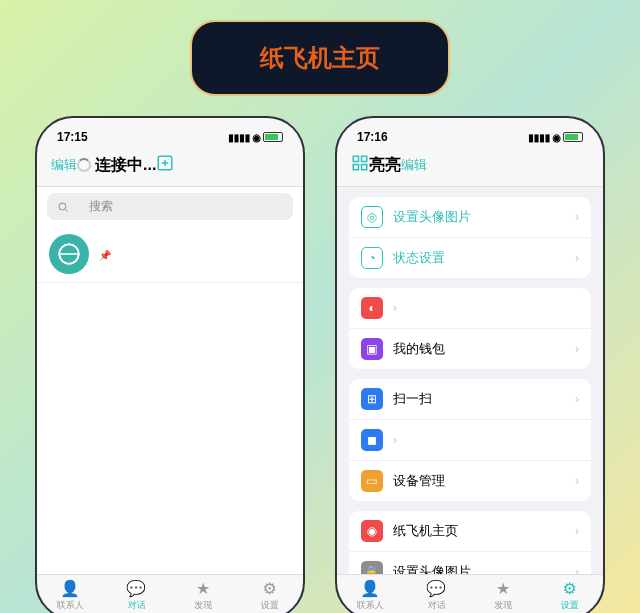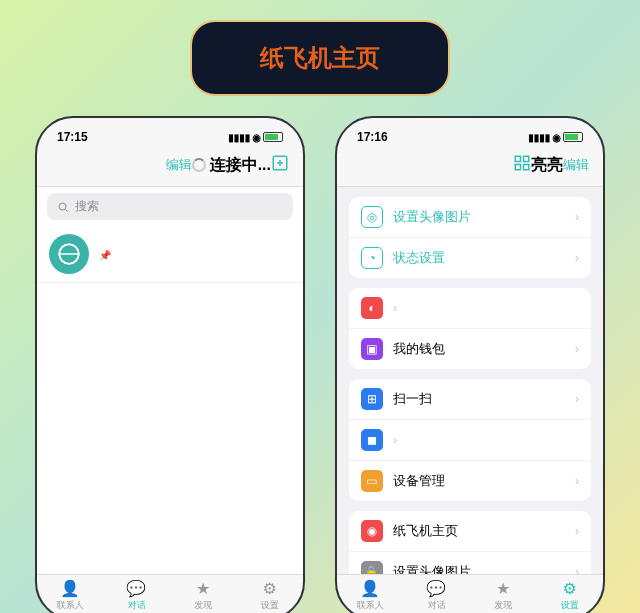--- a/index.html
+++ b/index.html
@@ -4,27 +4,27 @@
 <style>
 *{margin:0;padding:0;box-sizing:border-box;font-family:-apple-system,BlinkMacSystemFont,"Segoe UI",sans-serif}
 body{width:640px;height:613px;background:linear-gradient(135deg,#d9f2a8 0%,#b8e4d4 50%,#f5e89f 100%);padding:20px 30px}
 .page-title{background:#0f172a;border:2px solid #e6c27a;border-radius:25px;text-align:center;padding:20px 40px;font-size:24px;font-weight:700;color:#e6601a;width:260px;margin:0 auto 20px}
 .phones{display:flex;gap:30px;justify-content:center}
 .phone{width:270px;height:504px;background:#1d4ed8;border:2px solid #333;border-radius:38px;overflow:hidden;display:flex;flex-direction:column;position:relative}
 .statusbar{display:flex;justify-content:space-between;align-items:center;padding:12px 20px 4px;font-size:12px;font-weight:600;background:#f7f7f8}
 .status-icons{font-size:10px;display:flex;gap:2px;align-items:center}
 .battery{display:inline-block;width:20px;height:10px;border:1px solid #333;border-radius:2px;position:relative}
 .battery::after{content:"";position:absolute;left:1px;top:1px;bottom:1px;width:70%;background:#3cc45a}
-.navbar{display:flex;justify-content:flex-end;align-items:center;padding:6px 14px 10px;background:#f7f7f8;border-bottom:.5px solid #ddd}
+.navbar{display:flex;justify-content:flex-start;align-items:center;padding:6px 14px 10px;background:#f7f7f8;border-bottom:.5px solid #ddd}
 .nav-btn{color:#2fc0ba;font-size:13px}
 .nav-title{font-weight:600;font-size:16px;display:flex;align-items:center;gap:4px}
 .spinner{width:14px;height:14px;border:2px solid #ccc;border-top-color:#888;border-radius:50%}
 .compose-icon{width:18px;height:18px;color:#2fc0ba}
 .search-wrap{padding:6px 10px;background:#fff}
-.search{background:#ededef;border-radius:8px;padding:5px 10px;display:flex;align-items:center;gap:6px;font-size:12px;color:#8e8e92}
+.search{background:#ededef;border-radius:8px;padding:5px 10px;display:flex;align-items:center;gap:20px;font-size:12px;color:#8e8e92}
 .chat-row{display:flex;padding:8px 12px;background:#fff;gap:10px;border-bottom:.5px solid #eee}
 .avatar{width:40px;height:40px;border-radius:50%;background:#3ab3a8;display:flex;align-items:center;justify-content:center;flex-shrink:0}
 .avatar svg{width:26px;height:26px;color:#fff}
 .chat-body{flex:1;min-width:0}
 .chat-top{display:flex;justify-content:space-between;align-items:baseline}
 .chat-name{font-weight:600;font-size:13px}
 .chat-time{font-size:10px;color:#999}
 .chat-snippet{font-size:10px;color:#999;line-height:1.3;margin-top:2px}
 .pin-icon{color:#ccc;font-size:10px;align-self:flex-start;margin-top:16px}
 .content{flex:1;background:#fff;overflow:hidden}

